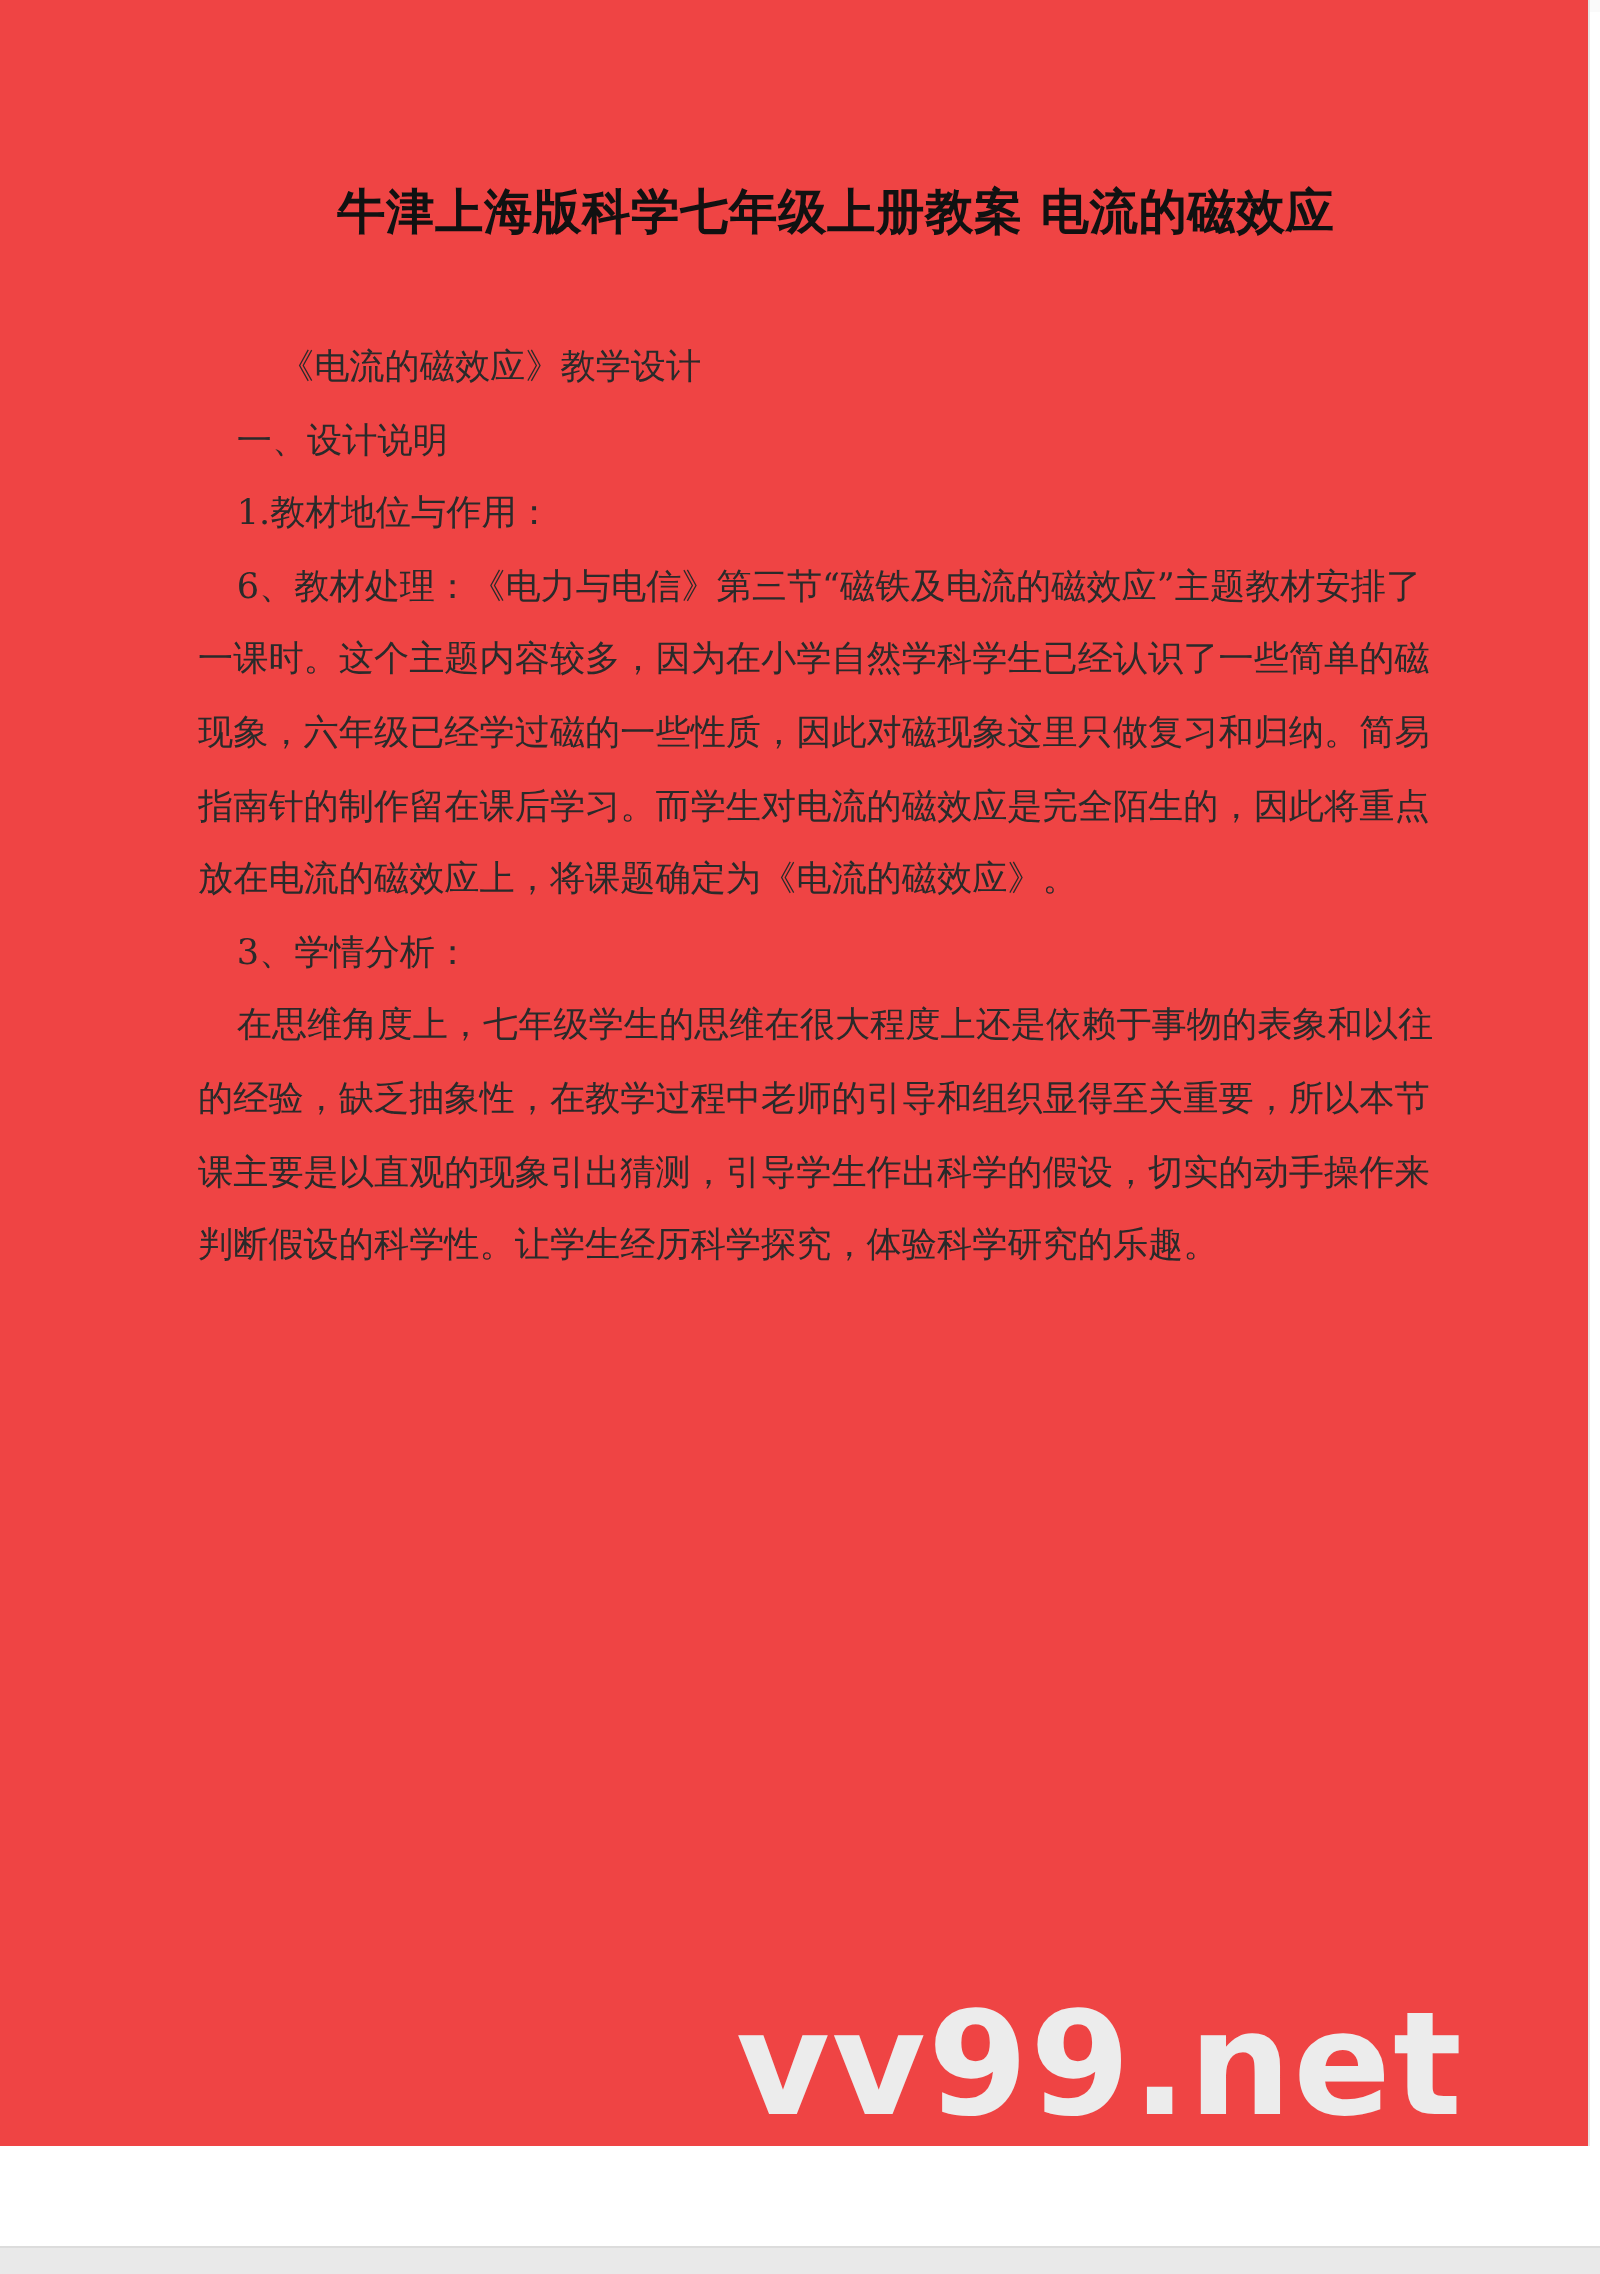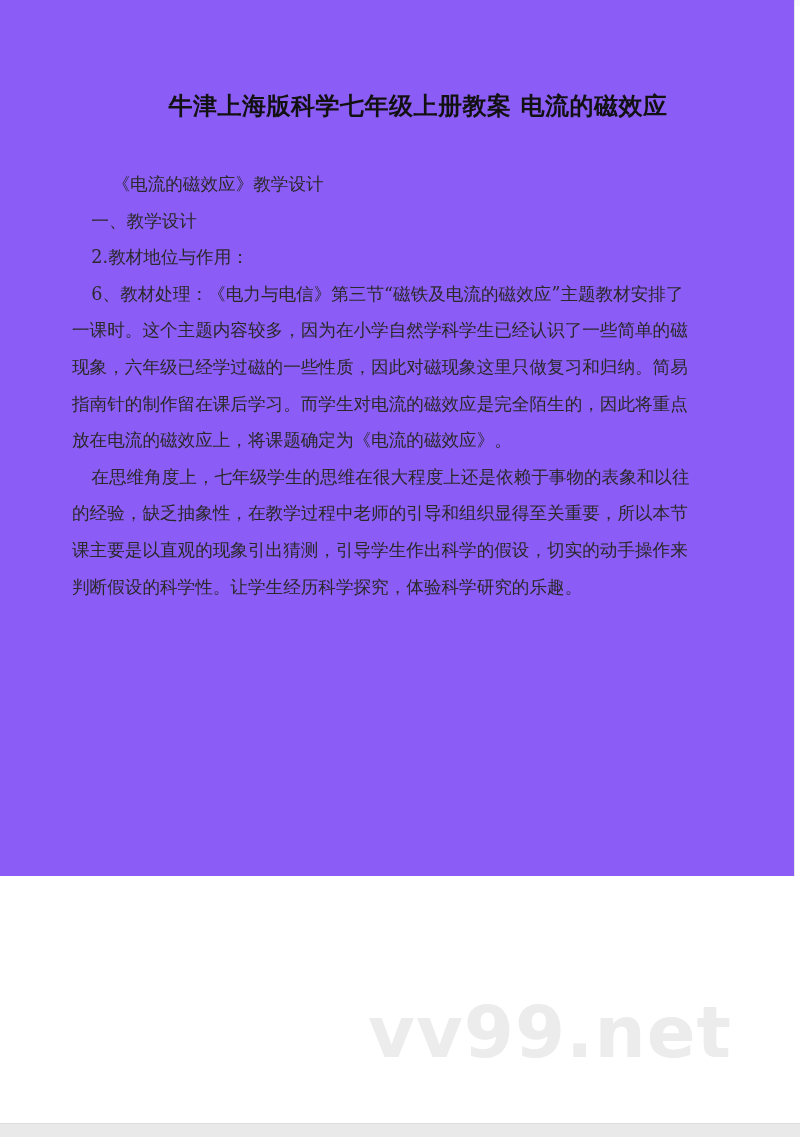--- a/index.html
+++ b/index.html
@@ -3,56 +3,57 @@
   <meta charset="utf-8">
   <style>
     html, body { margin: 0; padding: 0; }
     body {
       width: 800px; height: 1137px; overflow: hidden;
       background: #ffffff; position: relative;
       font-family: "DejaVu Serif", "Liberation Serif", serif;
       color: #222;
     }
     .page {
-      position: absolute; left: 0; top: 0; width: 794px; height: 876px;
-      background: #8b5cf6; border-right: 1px solid #e6e6e6;
+      position: absolute; left: 0; top: 0; width: 794px; height: 1073px;
+      background: #ef4444; border-right: 1px solid #e6e6e6;
     }
     .top-strip { position: absolute; left: 0; top: 0; width: 800px; height: 6px; background: #fafafa; }
     .bottom-band {
       position: absolute; left: 0; top: 1123px; width: 800px; height: 14px;
       background: #e9e9e9; border-top: 1px solid #dcdcdc;
     }
     .title {
       position: absolute; left: 0; width: 800px; top: 90px; text-align: center;
       font-family: "DejaVu Sans", "Liberation Sans", sans-serif;
       font-weight: bold; font-size: 24px; color: #111; letter-spacing: 0.5px;
       padding-left: 36px; box-sizing: border-box;
     }
     .body {
-      position: absolute; left: 72px; top: 166px; width: 620px;
+      position: absolute; left: 99px; top: 166px; width: 620px;
       font-size: 17.6px; line-height: 36.6px; color: #2a2a2a;
     }
     .p { margin: 0; text-indent: 1.1em; }
     .p.indent2 { text-indent: 2.3em; }
     .watermark {
       position: absolute; left: 368px; top: 990px;
       font-family: "DejaVu Sans", "Liberation Sans", sans-serif;
       font-weight: bold; font-size: 72px; color: #ececec; letter-spacing: 1px;
     }
   </style>
 </head>
 <body>
 
 <div class="top-strip"></div>
 <div class="page">
   <div class="title">牛津上海版科学七年级上册教案  电流的磁效应</div>
 
   <div class="body">
     <p class="p indent2">《电流的磁效应》教学设计</p>
-    <p class="p">一、教学设计</p>
-    <p class="p">2.教材地位与作用：</p>
+    <p class="p">一、设计说明</p>
+    <p class="p">1.教材地位与作用：</p>
     <p class="p">6、教材处理：《电力与电信》第三节“磁铁及电流的磁效应”主题教材安排了一课时。这个主题内容较多，因为在小学自然学科学生已经认识了一些简单的磁现象，六年级已经学过磁的一些性质，因此对磁现象这里只做复习和归纳。简易指南针的制作留在课后学习。而学生对电流的磁效应是完全陌生的，因此将重点放在电流的磁效应上，将课题确定为《电流的磁效应》。</p>
+    <p class="p">3、学情分析：</p>
     <p class="p">在思维角度上，七年级学生的思维在很大程度上还是依赖于事物的表象和以往的经验，缺乏抽象性，在教学过程中老师的引导和组织显得至关重要，所以本节课主要是以直观的现象引出猜测，引导学生作出科学的假设，切实的动手操作来判断假设的科学性。让学生经历科学探究，体验科学研究的乐趣。</p>
   </div>
 
   <div class="watermark">vv99.net</div>
 </div>
 <div class="bottom-band"></div>
 
 </body></html>

